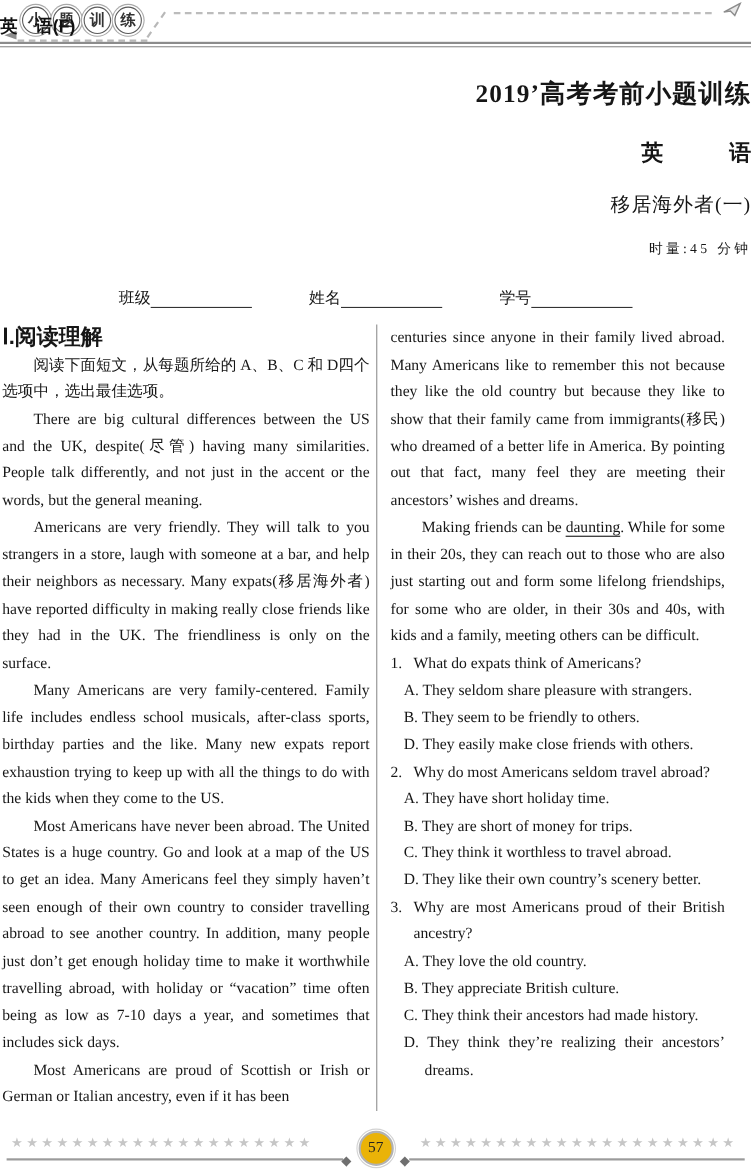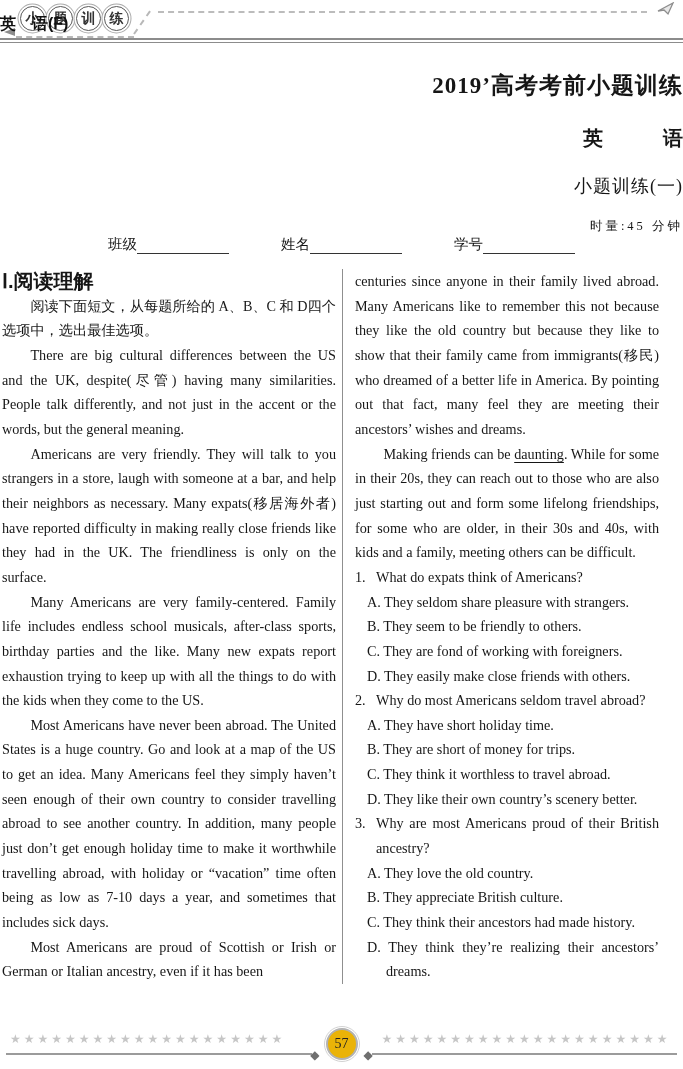--- a/index.html
+++ b/index.html
@@ -38,21 +38,21 @@
     border-top: 2px solid #8c8c8c; border-bottom: 1px solid #8c8c8c; }
 
   
   .title-block { text-align: right; }
   .main-title { margin: 26px 0 0 0; font-size: 23px; font-weight: bold; letter-spacing: 1px; }
   .subject-title { margin: 24px 0 0 0; font-size: 20px; font-weight: bold; }
   .subtitle { margin: 22px 0 0 0; font-size: 18px; font-weight: normal; letter-spacing: 1px; }
   .duration { margin: 20px 0 0 0; font-size: 12.5px; letter-spacing: 3px; }
 
   
-  .student-info { display: flex; justify-content: center; gap: 52px; font-size: 14.5px; }
+  .student-info { margin-top: 26px; display: flex; justify-content: center; gap: 52px; font-size: 14.5px; }
   .field { display: flex; align-items: flex-end; }
   .blank { display: inline-block; width: 92px; border-bottom: 1px solid #333; height: 1.1em; }
 
   
   .columns { display: flex; margin-top: 15px; align-items: stretch; }
   .col { font-size: 14.2px; line-height: 24.65px; text-align: justify; }
   .col-left  { width: 342px; padding: 0 6px 0 2px; }
   .col-right { width: 317px; padding-left: 12px; border-left: 1px solid #8f8f8f; }
   .section-heading { font-family: "Liberation Sans", sans-serif; font-weight: bold; font-size: 20px; }
   p { margin: 0; text-indent: 2em; }
@@ -104,21 +104,21 @@
         <path d="M1 9 L16 1 L11 12 L7 8 Z" fill="#e8e8e8" stroke="#8d8d8d" stroke-width="1.3"></path>
       </svg>
     </span>
     <div class="header-subject">英　语(F)</div>
     <div class="header-rule"></div>
   </div>
 
   <div class="title-block">
     <div class="main-title">2019’高考考前小题训练</div>
     <div class="subject-title">英　　　语</div>
-    <div class="subtitle">小题训练(一)</div>
+    <div class="subtitle">移居海外者(一)</div>
     <div class="duration">时量:45 分钟</div>
   </div>
 
   <div class="student-info">
     <span class="field">
       <span>班级</span>
       <span class="blank"></span>
     </span>
     <span class="field">
       <span>姓名</span>
@@ -143,21 +143,20 @@
 
     <div class="col col-right">
       <p class="no-indent">centuries since anyone in their family lived abroad. Many Americans like to remember this not because they like the old country but because they like to show that their family came from immigrants(移民) who dreamed of a better life in America. By pointing out that fact, many feel they are meeting their ancestors’ wishes and dreams.</p>
       <p><span>Making friends can be </span><span class="uword">daunting</span><span>. While for some in their 20s, they can reach out to those who are also just starting out and form some lifelong friendships, for some who are older, in their 30s and 40s, with kids and a family, meeting others can be difficult.</span></p>
 
       <div class="question">
         <span class="q-num">1.</span><span>What do expats think of Americans?</span>
       </div>
       <div class="option">A. They seldom share pleasure with strangers.</div>
       <div class="option">B. They seem to be friendly to others.</div>
-      <div class="option">C. They are fond of working with foreigners.</div>
       <div class="option">D. They easily make close friends with others.</div>
 
       <div class="question">
         <span class="q-num">2.</span><span>Why do most Americans seldom travel abroad?</span>
       </div>
       <div class="option">A. They have short holiday time.</div>
       <div class="option">B. They are short of money for trips.</div>
       <div class="option">C. They think it worthless to travel abroad.</div>
       <div class="option">D. They like their own country’s scenery better.</div>
 

